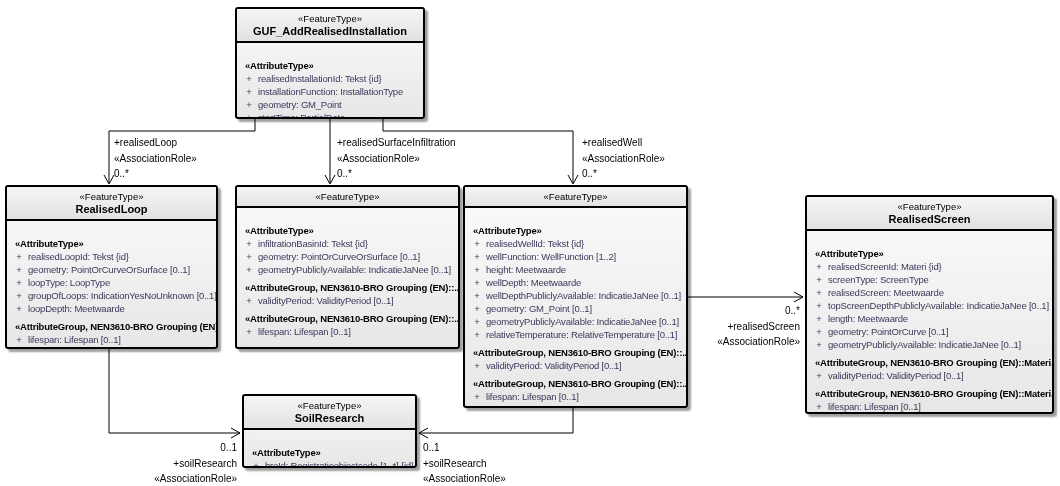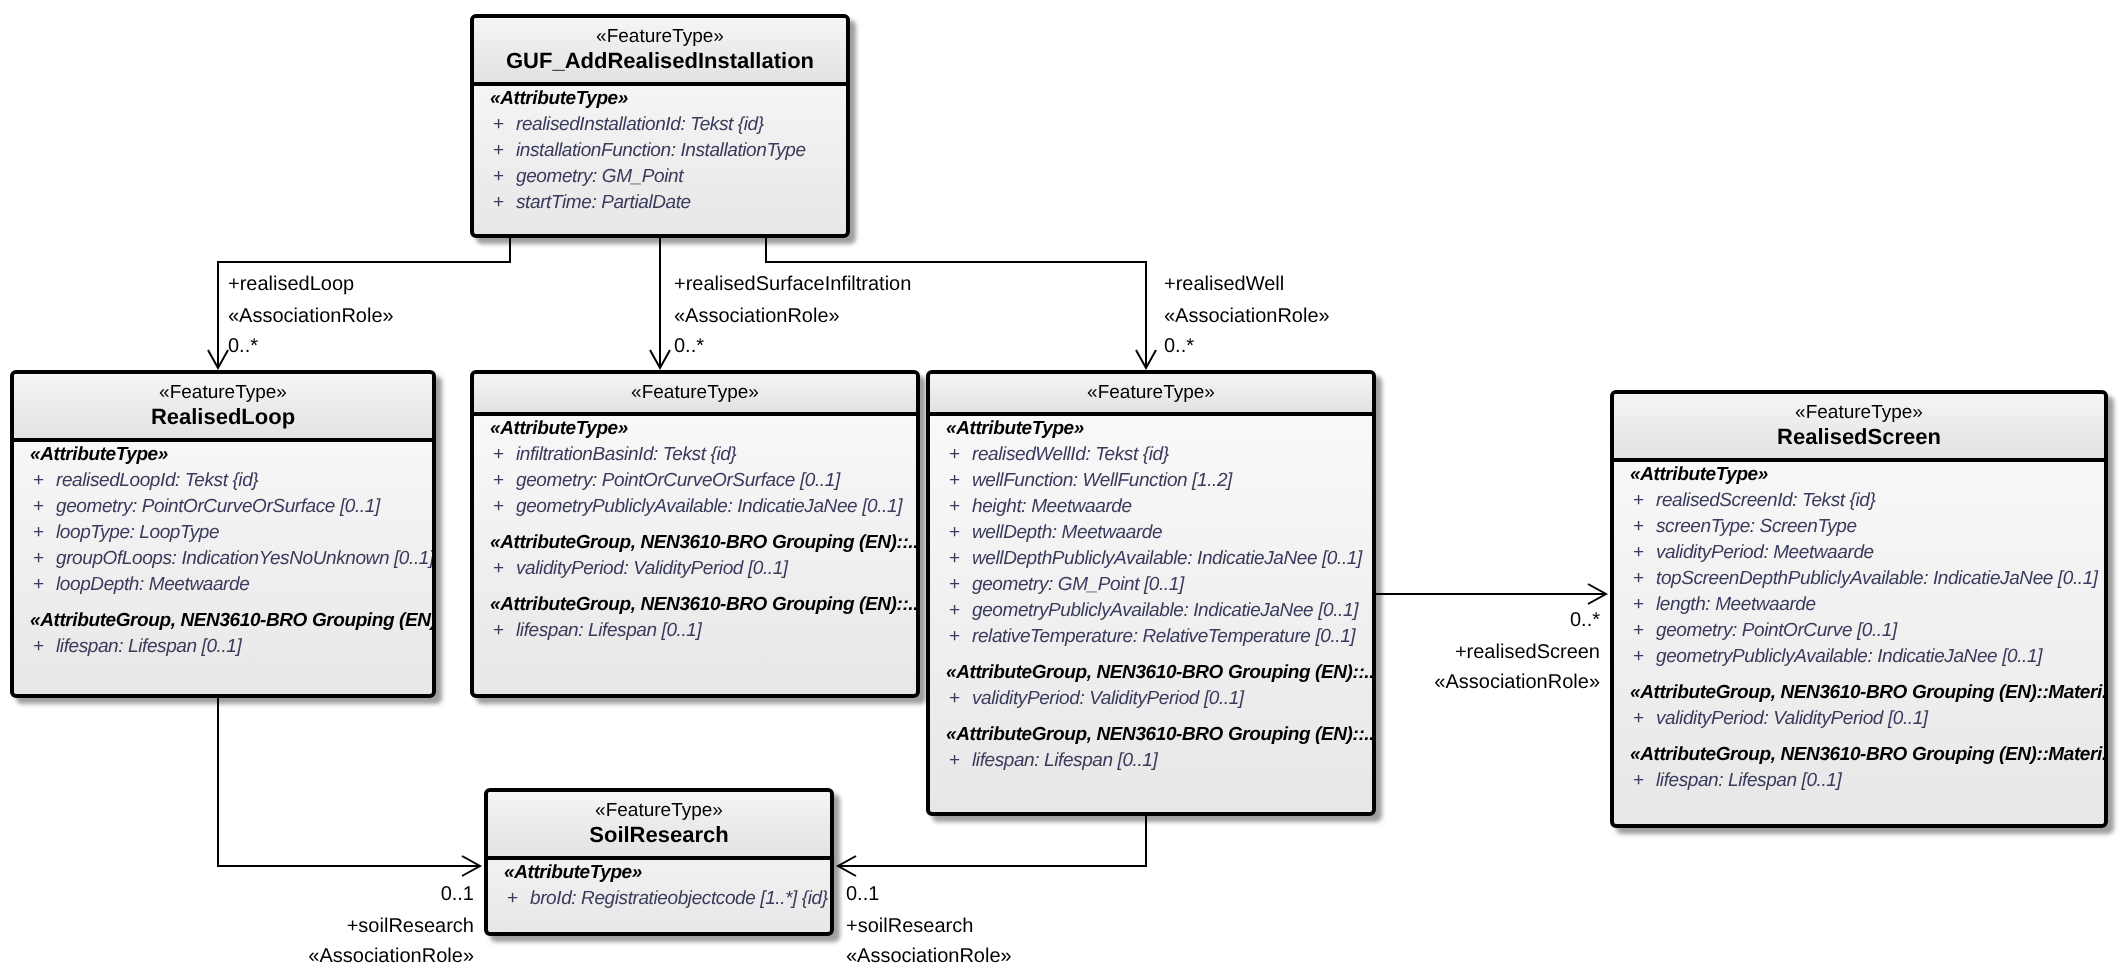--- a/index.html
+++ b/index.html
@@ -7,21 +7,21 @@
           font-family:"Liberation Sans",sans-serif;overflow:hidden;}
   svg.wires{position:absolute;left:0;top:0;z-index:1;}
   svg.wires path, svg.wires polyline{stroke:#000;stroke-width:1;fill:none;}
   .cls{position:absolute;box-sizing:border-box;border:2px solid #000;border-radius:3px;
        background:linear-gradient(180deg,#fbfbfb 0%,#e7e7e7 100%);
        box-shadow:3px 3px 2px rgba(0,0,0,.38);z-index:2;overflow:hidden;}
   .cls-header{border-bottom:2px solid #000;text-align:center;padding:4px 2px 3px;
        background:linear-gradient(180deg,#f5f5f5 0%,#e2e2e2 100%);}
   .cls-st{font-size:9.5px;line-height:12px;color:#000;}
   .cls-nm{font-size:11px;line-height:13px;font-weight:bold;color:#000;}
-  .cls-body{padding:0 3px 2px 3px;font-style:italic;}
+  .cls-body{padding:16px 3px 2px 3px;}
   .row{display:flex;line-height:13px;font-size:9.5px;letter-spacing:-0.2px;
        color:#3a3a5c;white-space:nowrap;}
   .row .sign{flex:0 0 18px;text-align:center;}
   .row-st,.row-group{font-weight:bold;color:#000;}
   .row-st .txt,.row-group .txt{padding-left:5px;}
   .row-group{margin-top:5px;}
   .assoc{position:absolute;z-index:3;font-size:10px;line-height:15.5px;
        color:#000;white-space:nowrap;}
   .assoc.right{text-align:right;}
 </style>
@@ -269,31 +269,31 @@
       <div class="cls-nm">RealisedScreen</div>
     </div>
     <div class="cls-body">
   <div class="row row-st">
 
     <span class="txt">«AttributeType»</span>
   </div>
 
   <div class="row row-attr">
     <span class="sign">+</span>
-    <span class="txt">realisedScreenId: Tekst {id}</span>
+    <span class="txt">realisedScreenId: Materi {id}</span>
   </div>
 
   <div class="row row-attr">
     <span class="sign">+</span>
     <span class="txt">screenType: ScreenType</span>
   </div>
 
   <div class="row row-attr">
     <span class="sign">+</span>
-    <span class="txt">validityPeriod: Meetwaarde</span>
+    <span class="txt">realisedScreen: Meetwaarde</span>
   </div>
 
   <div class="row row-attr">
     <span class="sign">+</span>
     <span class="txt">topScreenDepthPubliclyAvailable: IndicatieJaNee [0..1]</span>
   </div>
 
   <div class="row row-attr">
     <span class="sign">+</span>
     <span class="txt">length: Meetwaarde</span>

